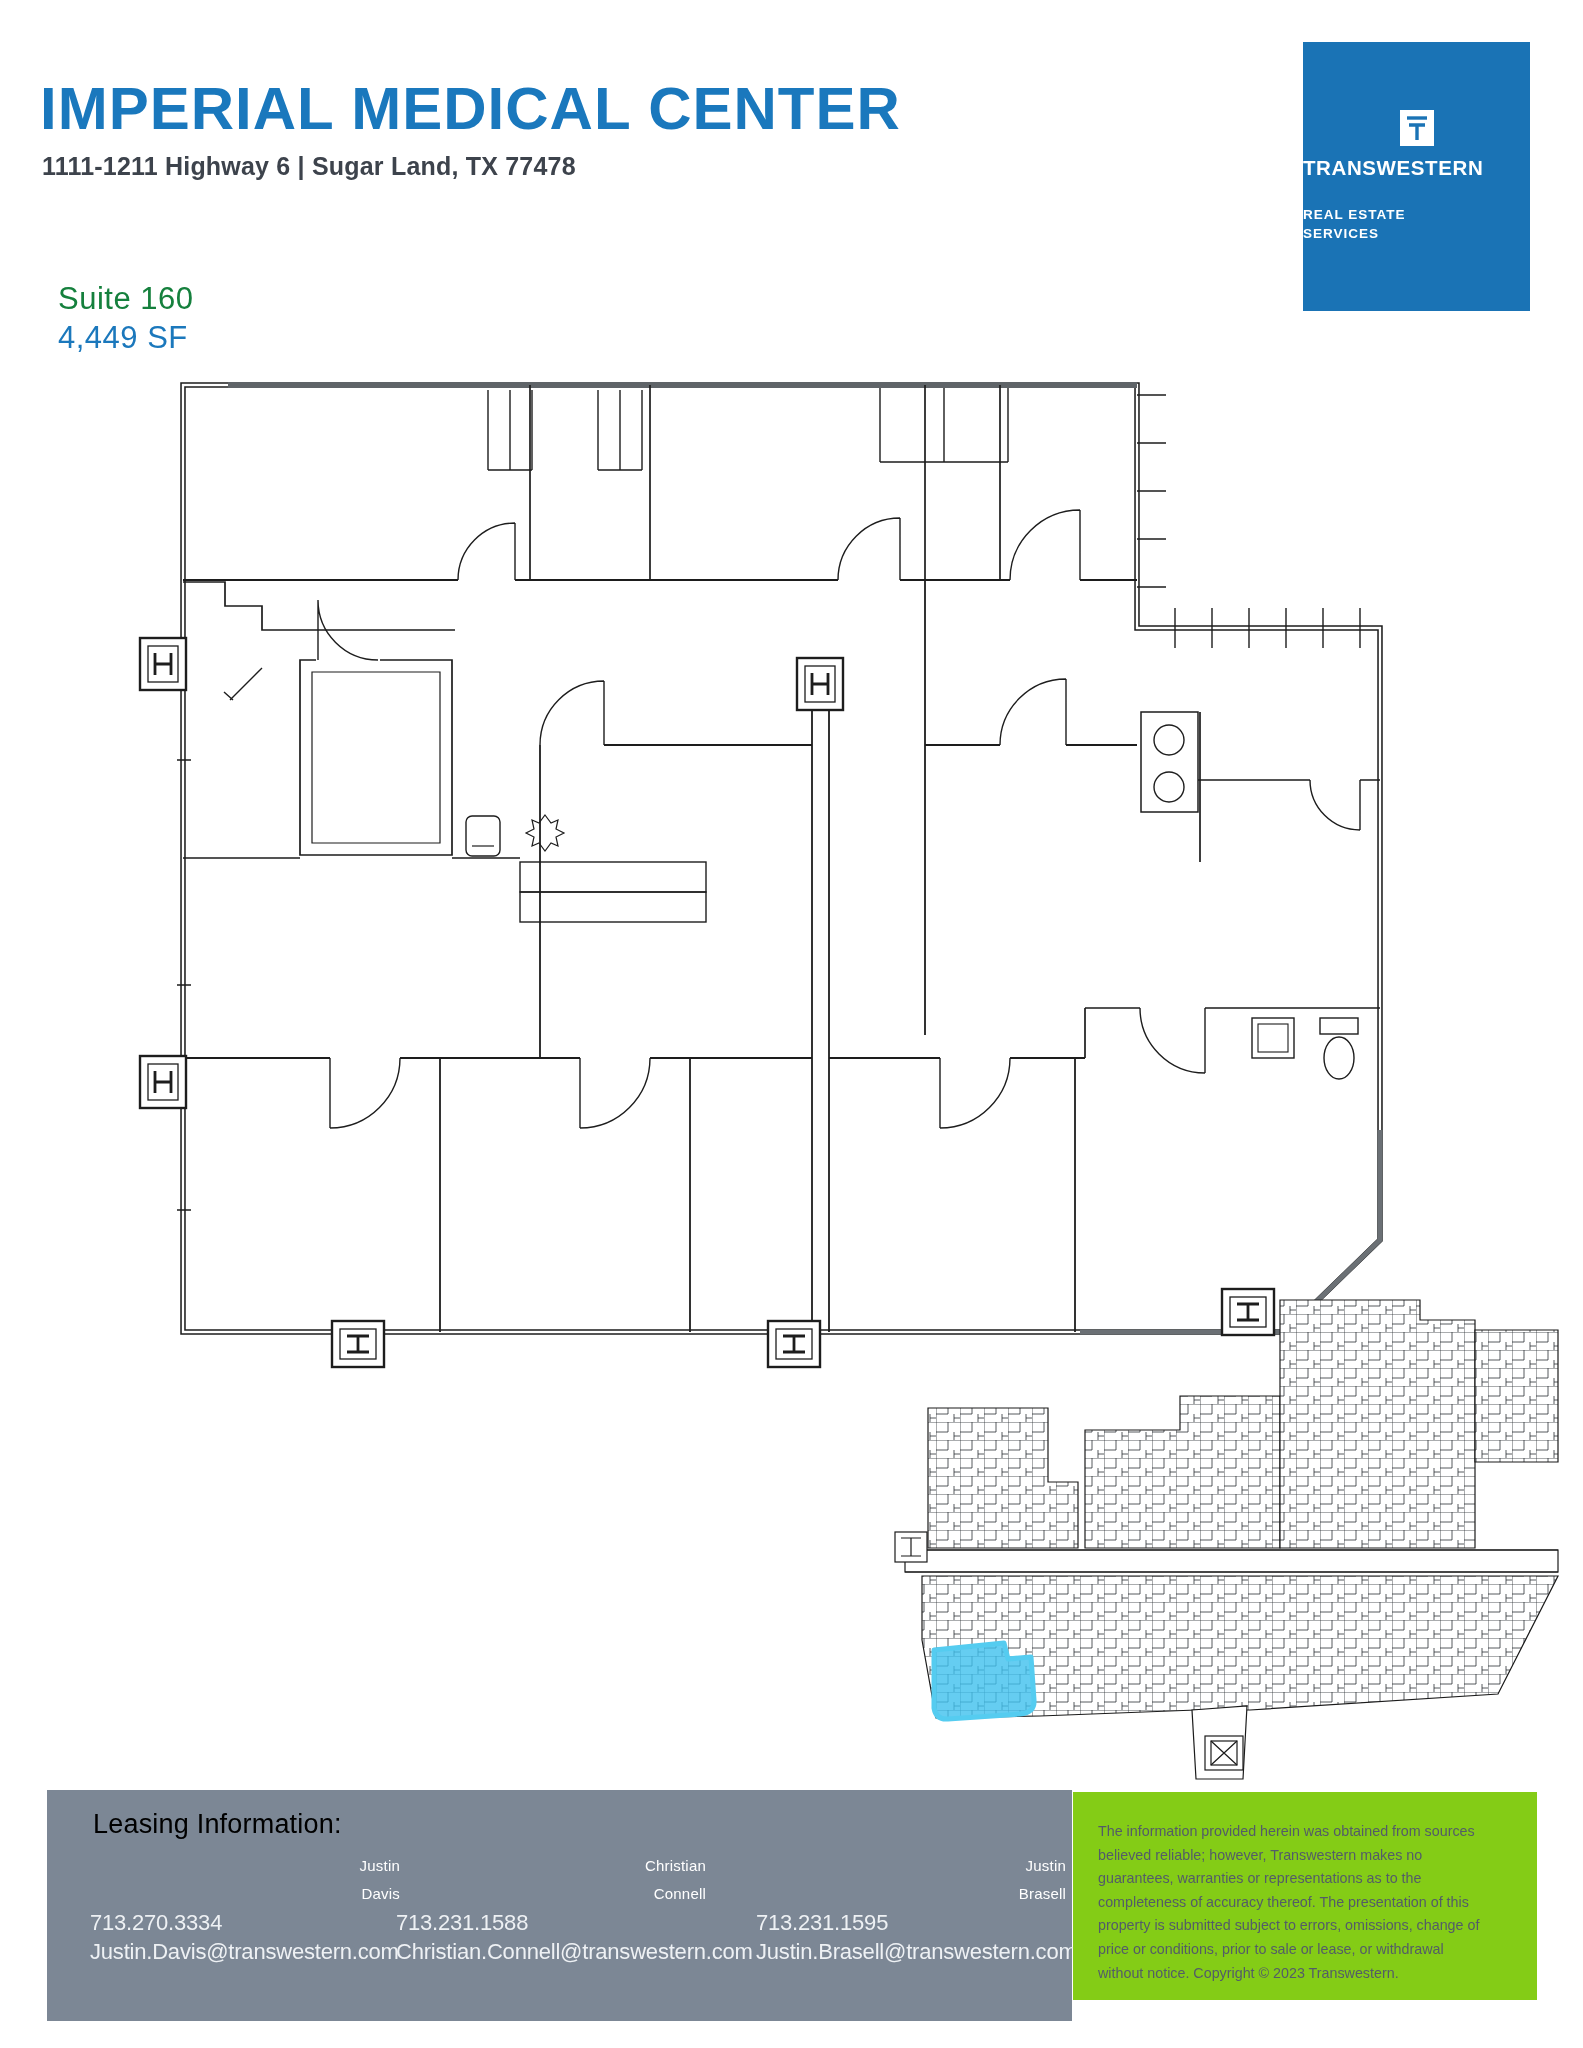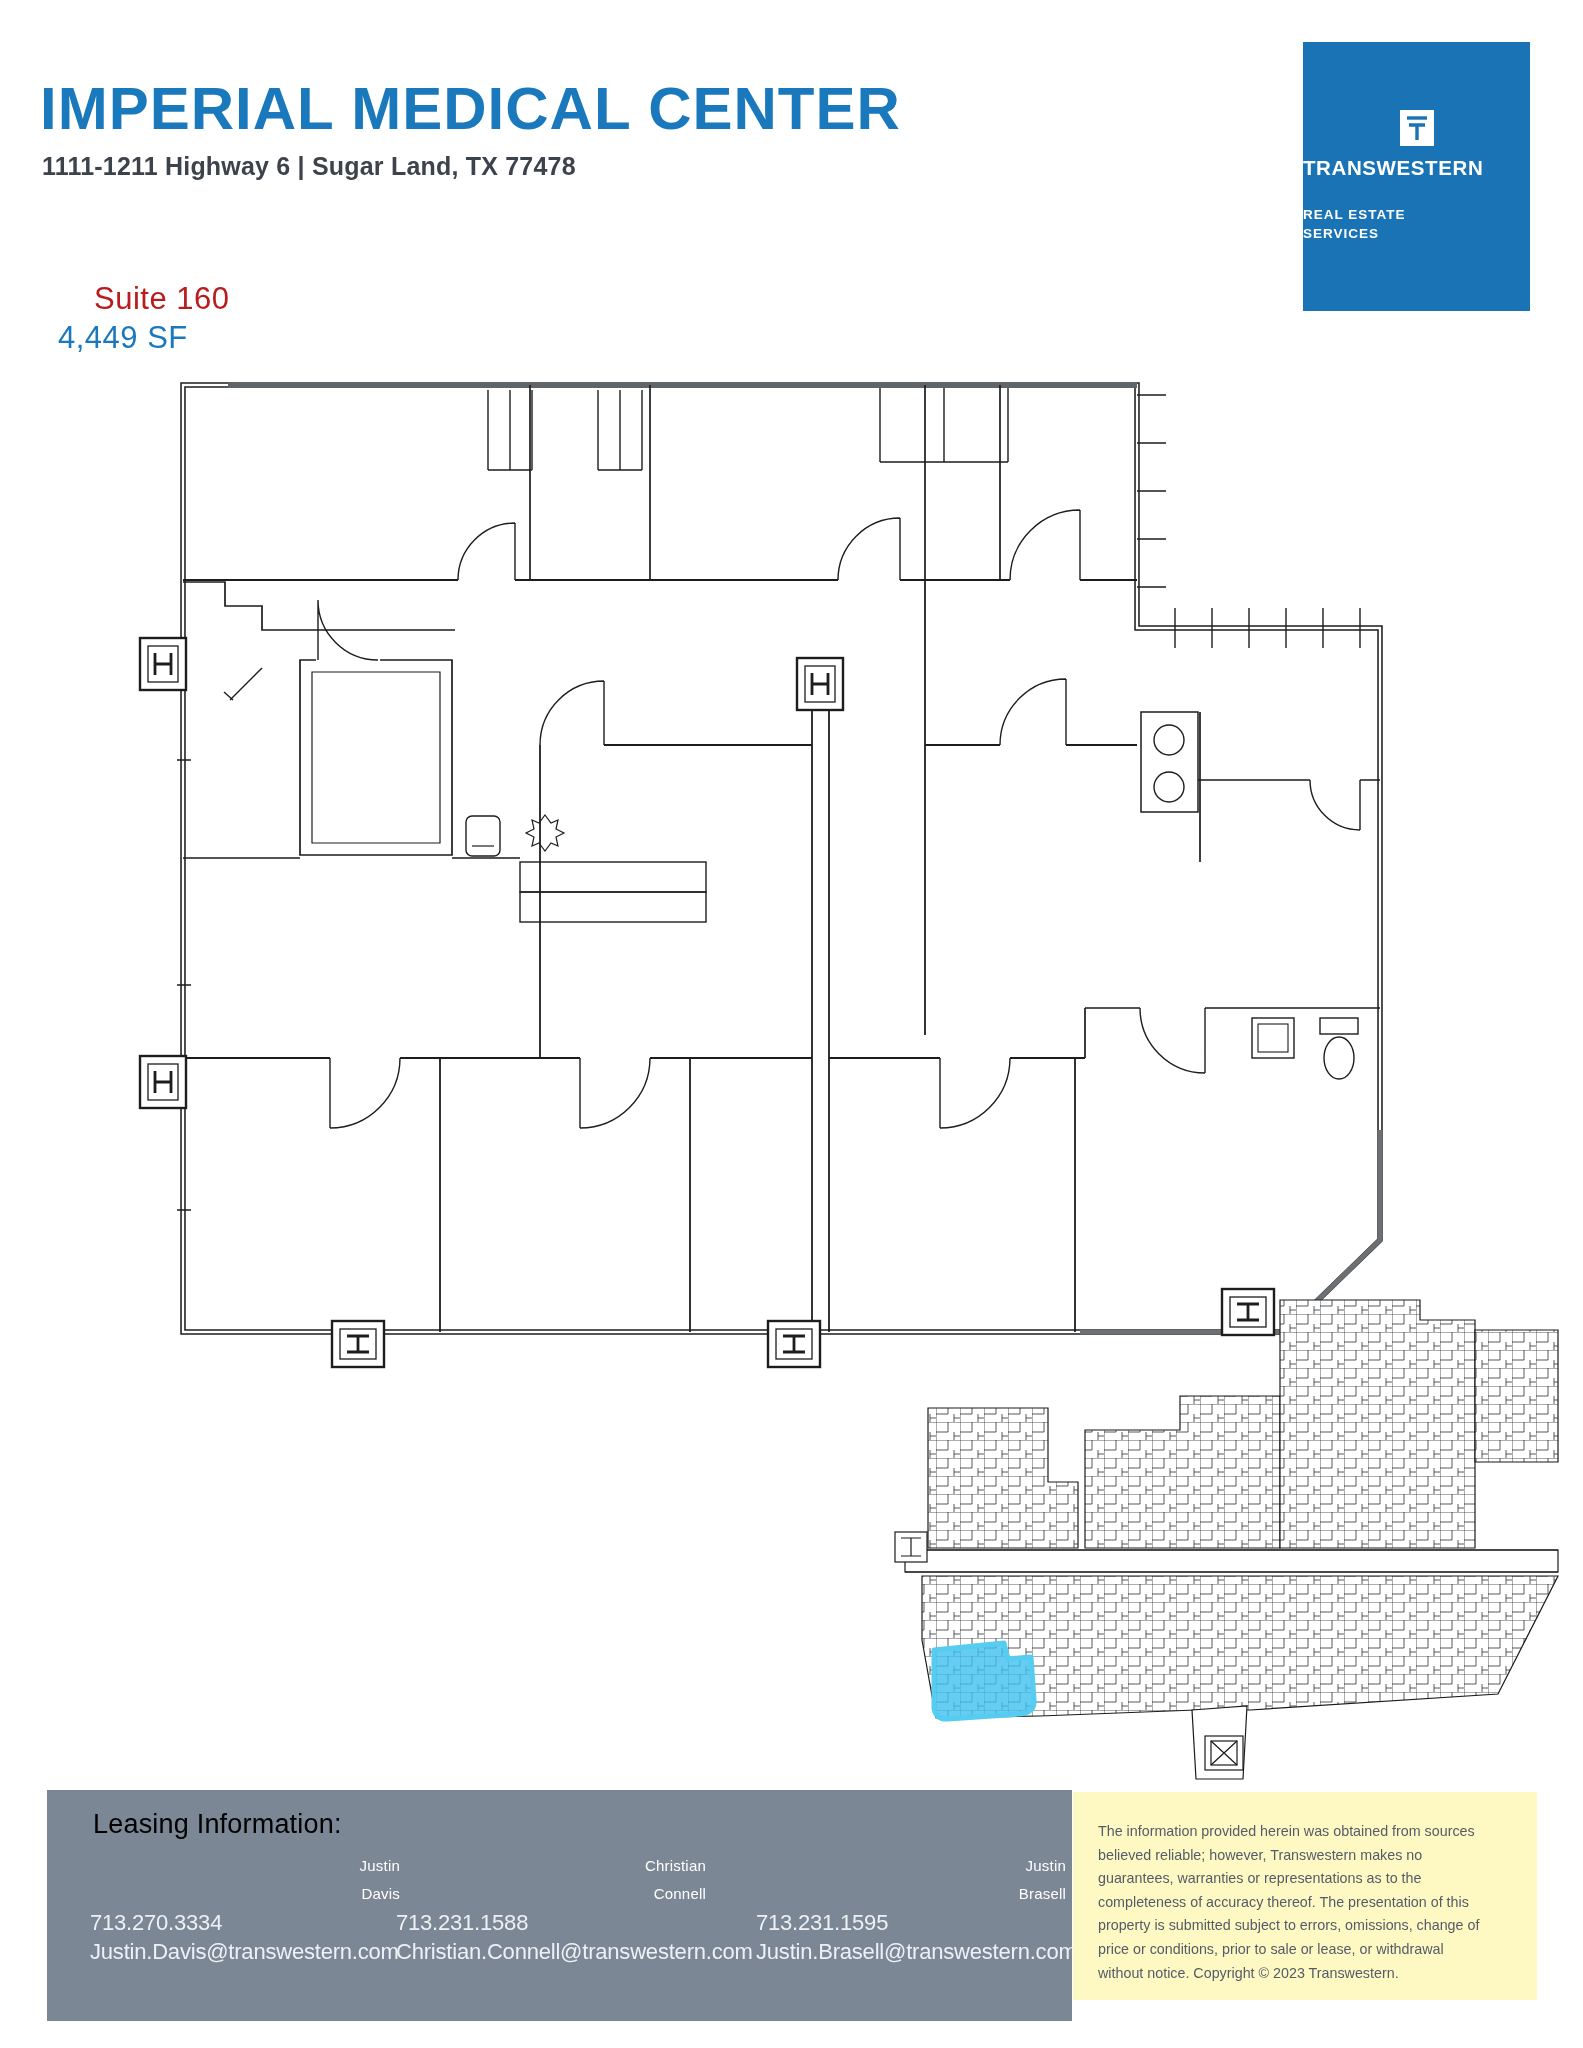--- a/index.html
+++ b/index.html
@@ -8,32 +8,32 @@
   .abs{position:absolute;}
   
   #title{left:40px;top:74px;font-size:60px;font-weight:800;letter-spacing:1px;color:#1a78bd;white-space:nowrap;}
   #address{left:42px;top:152px;font-size:25px;font-weight:600;color:#3d434c;letter-spacing:0.2px;white-space:nowrap;}
   
   #brand{left:1303px;top:42px;width:227px;height:269px;background:#1a73b5;color:#ffffff;text-align:left;}
   #brand .tbox{position:absolute;left:97px;top:68px;width:34px;height:36px;background:#ffffff;}
   #brand .wordmark{position:absolute;left:0;top:114px;width:100%;font-size:20.5px;font-weight:bold;letter-spacing:0.6px;}
   #brand .tagline{position:absolute;left:0;top:163px;width:100%;font-size:13.5px;font-weight:bold;letter-spacing:1px;line-height:19px;}
   
-  #suite-label{left:58px;top:281px;font-size:31px;color:#b91c1c;letter-spacing:0.5px;margin-left:36px;}
+  #suite-label{left:58px;top:281px;font-size:31px;color:#15803d;letter-spacing:0.5px;}
   #suite-area{left:58px;top:320px;font-size:31px;color:#1b78bc;letter-spacing:0.5px;}
   
   #plan-svg{left:0;top:0;width:1583px;height:2048px;}
   
   #footer-band{left:47px;top:1790px;width:1025px;height:231px;background:#7c8795;}
   #footer-heading{left:93px;top:1809px;font-size:27px;color:#000000;letter-spacing:0.2px;}
   .contact{top:1852px;width:310px;color:#ffffff;}
   .contact .name-line{font-size:15px;font-weight:normal;line-height:28px;letter-spacing:0.2px;text-align:right;}
   .contact .info-line{font-size:22px;font-weight:normal;line-height:29px;color:#eef1f4;letter-spacing:-0.2px;white-space:nowrap;}
   #contact-0{left:90px;} #contact-1{left:396px;} #contact-2{left:756px;}
-  #disclaimer-panel{left:1073px;top:1792px;width:464px;height:208px;background:#fef9c3;}
+  #disclaimer-panel{left:1073px;top:1792px;width:464px;height:208px;background:#84cc16;}
   #disclaimer{left:25px;top:28px;width:392px;font-size:14.3px;line-height:23.6px;color:#535c68;}
 </style>
 </head>
 <body>
 
 <div id="page">
 
   <div id="title" class="abs">IMPERIAL MEDICAL CENTER</div>
   <div id="address" class="abs">1111-1211 Highway 6 | Sugar Land, TX 77478</div>
 

